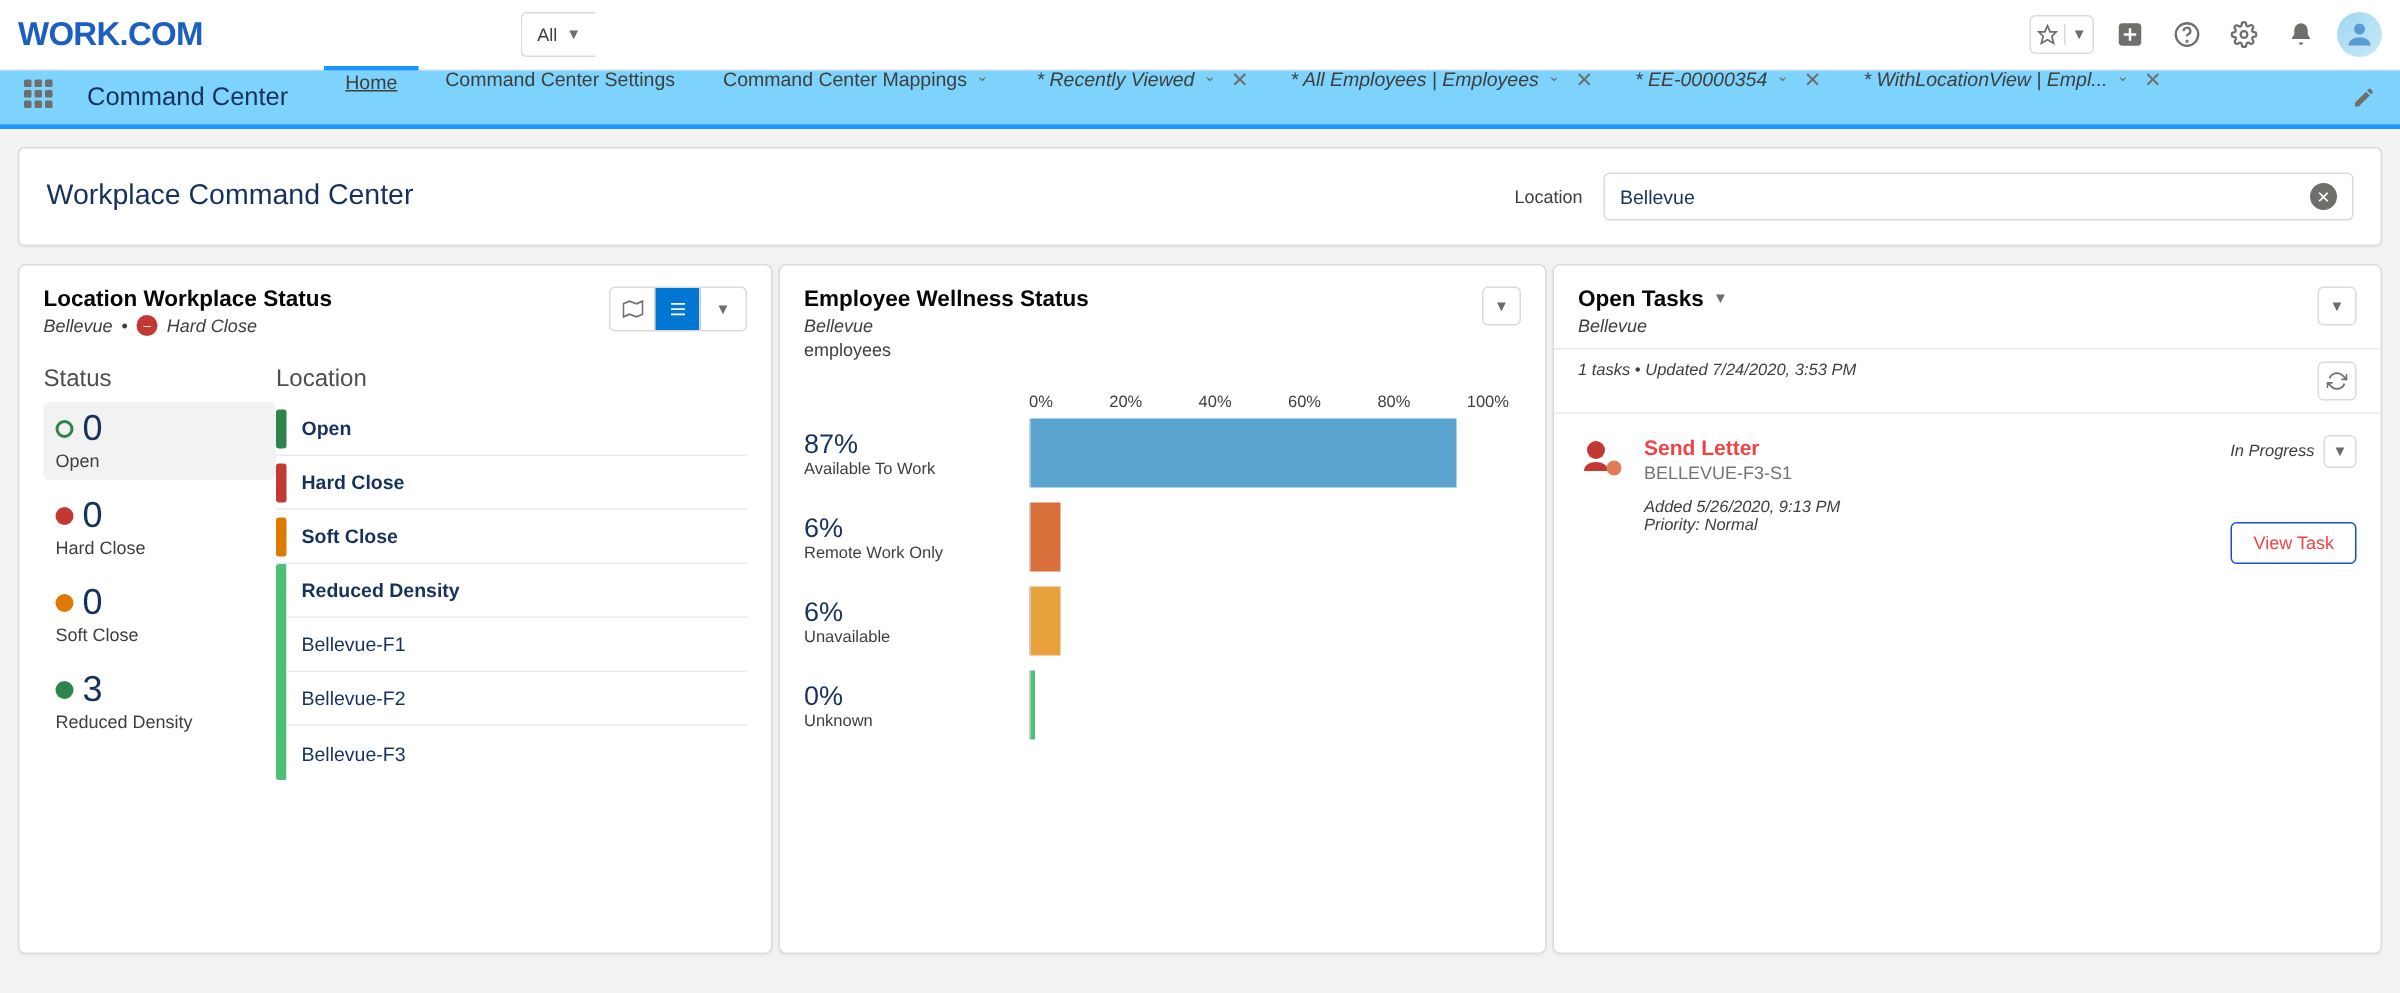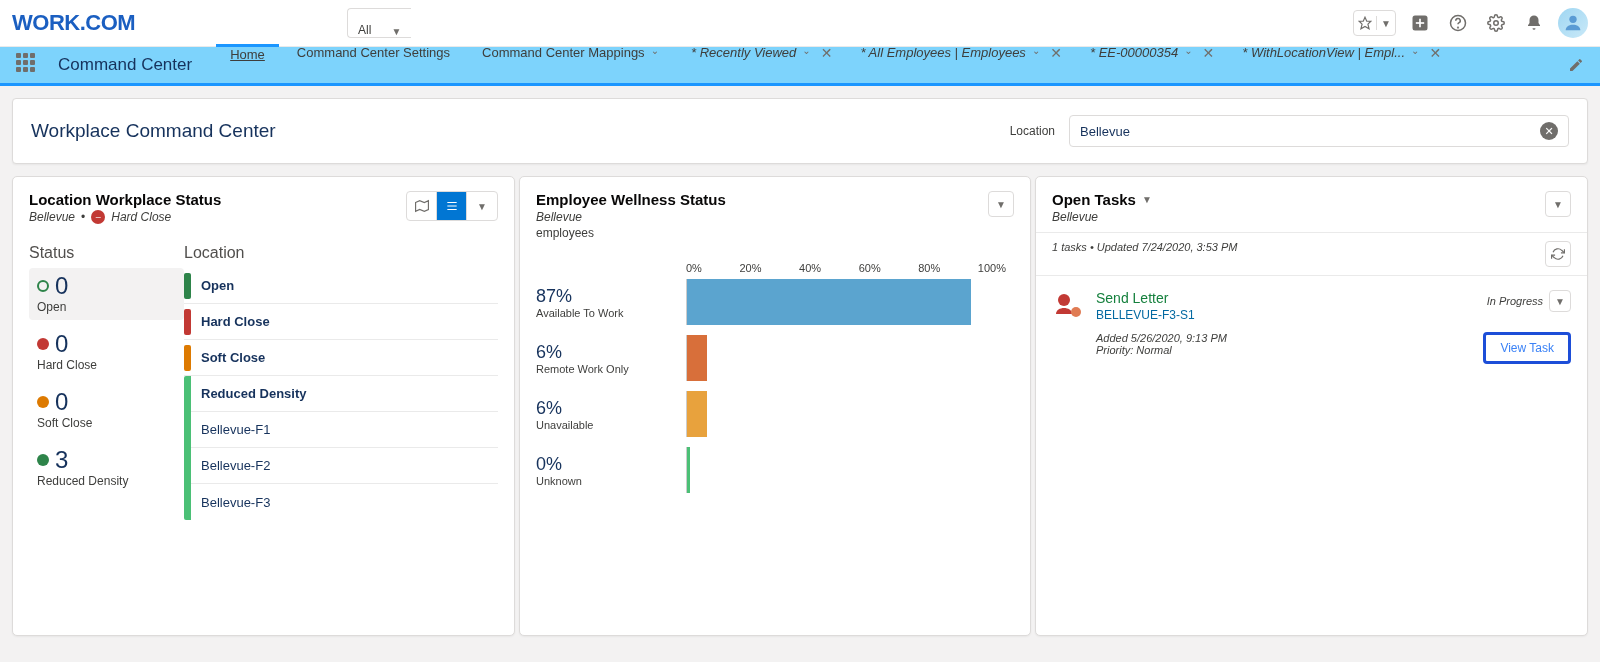--- a/index.html
+++ b/index.html
@@ -1,20 +1,20 @@
 <!DOCTYPE html>
 <html><head>
 <meta charset="utf-8">
 <style>
 *{box-sizing:border-box;margin:0;padding:0;font-family:-apple-system,BlinkMacSystemFont,"Segoe UI",Arial,sans-serif}
 body{background:#f3f2f2;color:#16325c;font-size:13px}
 .topbar{background:#fff;display:flex;align-items:center;height:46px;padding:0 12px;gap:12px}
 .logo{color:#1b5fc1;font-weight:800;font-size:22px;letter-spacing:-0.5px}
 .search-wrap{display:flex;align-items:center;margin-left:200px}
-.search-scope{display:flex;align-items:flex-end;gap:20px;border:1px solid #dddbda;border-right:none;border-radius:4px 0 0 4px;height:30px;padding:0 10px;font-size:12px;color:#3e3e3c}
+.search-scope{display:flex;align-items:center;gap:6px;border:1px solid #dddbda;border-right:none;border-radius:4px 0 0 4px;height:30px;padding:0 10px;font-size:12px;color:#3e3e3c}
 .search-box{display:flex;align-items:center;border:1px solid #dddbda;border-radius:0 4px 4px 0;height:30px;width:440px;padding:0 8px;gap:6px}
 .search-box input{border:none;outline:none;flex:1;font-size:13px}
 .top-actions{margin-left:auto;display:flex;align-items:center;gap:10px}
 .icon-btn{width:28px;height:28px;display:flex;align-items:center;justify-content:center;color:#706e6b;cursor:pointer;border-radius:4px}
 .star-btn{display:flex;align-items:center;border:1px solid #dddbda;border-radius:4px;height:26px}
 .star-btn>div{padding:0 4px;display:flex;align-items:center}
 .star-btn>div:first-child{border-right:1px solid #dddbda}
 .avatar{width:30px;height:30px;border-radius:50%;background:linear-gradient(135deg,#9fd6f2,#c9e9f8);display:flex;align-items:center;justify-content:center}
 .navbar{background:#7dd3fc;display:flex;align-items:center;height:40px;padding:0 16px;border-top:1px solid #eaeaea;border-bottom:3px solid #1b96ff;gap:4px}
 .apps-icon{width:24px;height:24px;display:grid;grid-template-columns:repeat(3,5px);grid-template-rows:repeat(3,5px);gap:2px;margin-right:14px}
@@ -87,26 +87,26 @@
 .bar.blue{background:#5ba4cf}
 .bar.orange{background:#d86f3a}
 .bar.yellow{background:#e8a23d}
 .bar.green{background:#4bc076}
 .card3-head{padding:14px 16px 8px;display:flex;justify-content:space-between;align-items:flex-start}
 .tasks-meta{padding:8px 16px;display:flex;justify-content:space-between;border-top:1px solid #eaeaea;border-bottom:1px solid #eaeaea;font-size:11px;font-style:italic;color:#3e3e3c}
 .refresh-btn{width:26px;height:26px;border:1px solid #dddbda;border-radius:4px;display:flex;align-items:center;justify-content:center;cursor:pointer}
 .task-item{padding:14px 16px;display:flex;gap:12px}
 .task-icon{width:32px;height:32px;position:relative}
 .task-body{flex:1}
-.task-title{color:#15803d;font-size:14px;font-weight:400}
-.task-sub{font-size:12px;color:#0369a1;margin-top:2px}
+.task-title{color:#ef4444;font-size:14px;font-weight:700}
+.task-sub{font-size:12px;color:#737373;margin-top:2px}
 .task-meta{font-size:11px;font-style:italic;color:#3e3e3c;margin-top:10px}
 .task-right{text-align:right}
 .task-status{font-size:11px;font-style:italic;color:#3e3e3c}
-.view-task-btn{display:inline-block;margin-top:20px;border:3px solid #1d4ed8;color:#3b82f6;border-radius:4px;padding:6px 14px;font-size:12px;cursor:pointer}
+.view-task-btn{display:inline-block;margin-top:36px;border:1px solid #1d4ed8;color:#ef4444;border-radius:4px;padding:6px 14px;font-size:12px;cursor:pointer}
 .small-menu{width:26px;height:26px;border:1px solid #dddbda;border-radius:4px;display:flex;align-items:center;justify-content:center;cursor:pointer;color:#706e6b;font-size:10px}
 svg{display:block}
 </style>
 </head>
 <body>
 
 <div class="topbar">
   <div class="logo">WORK.COM</div>
   <div class="search-wrap">
     <div class="search-scope">

